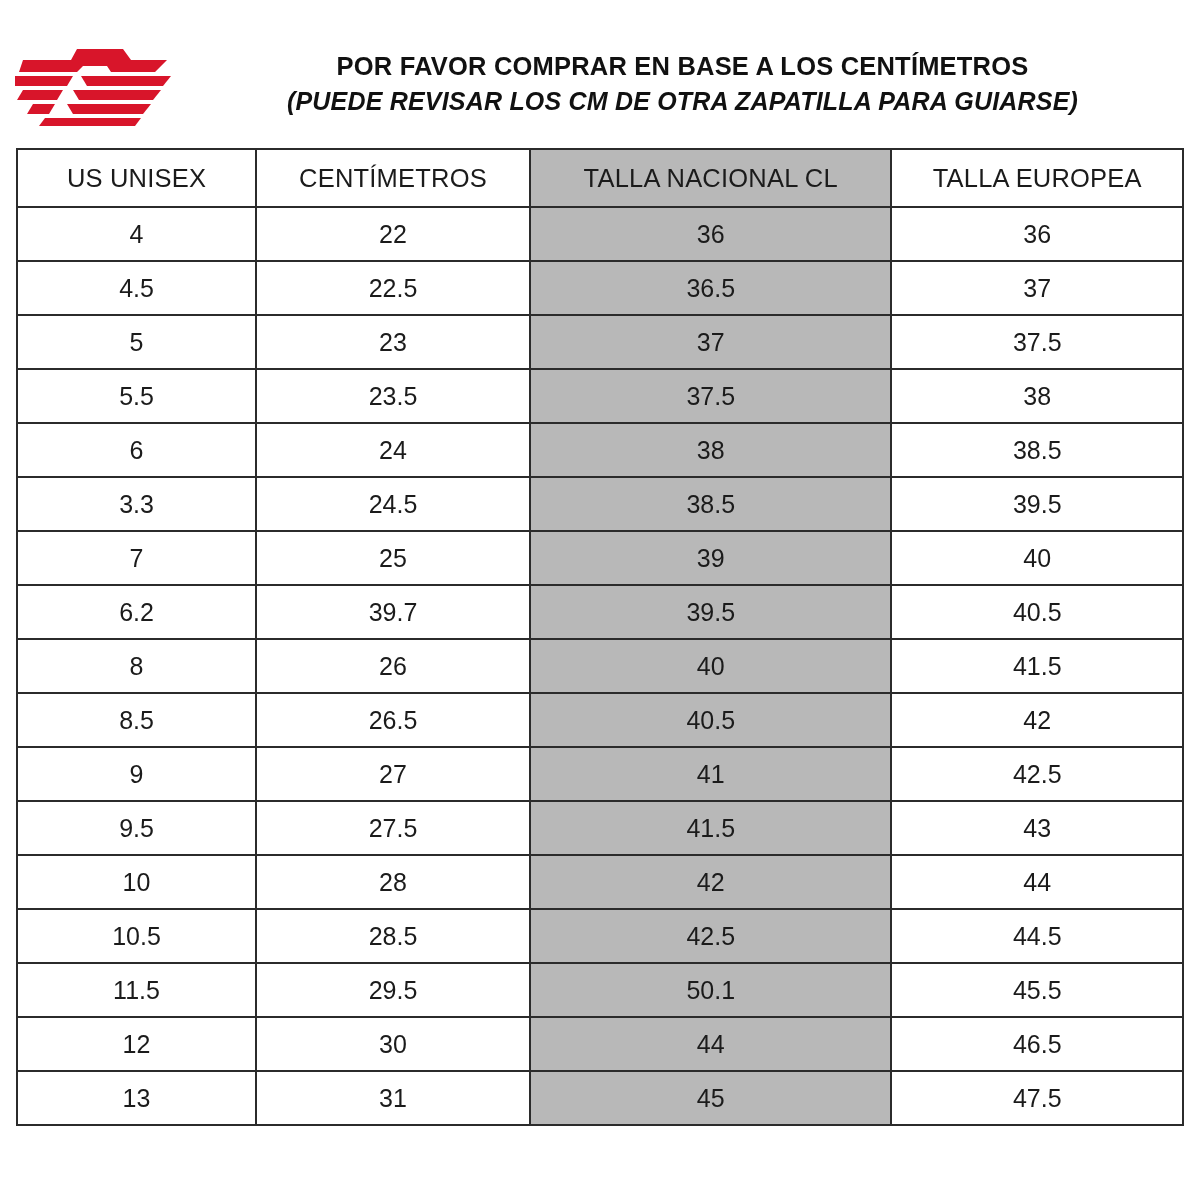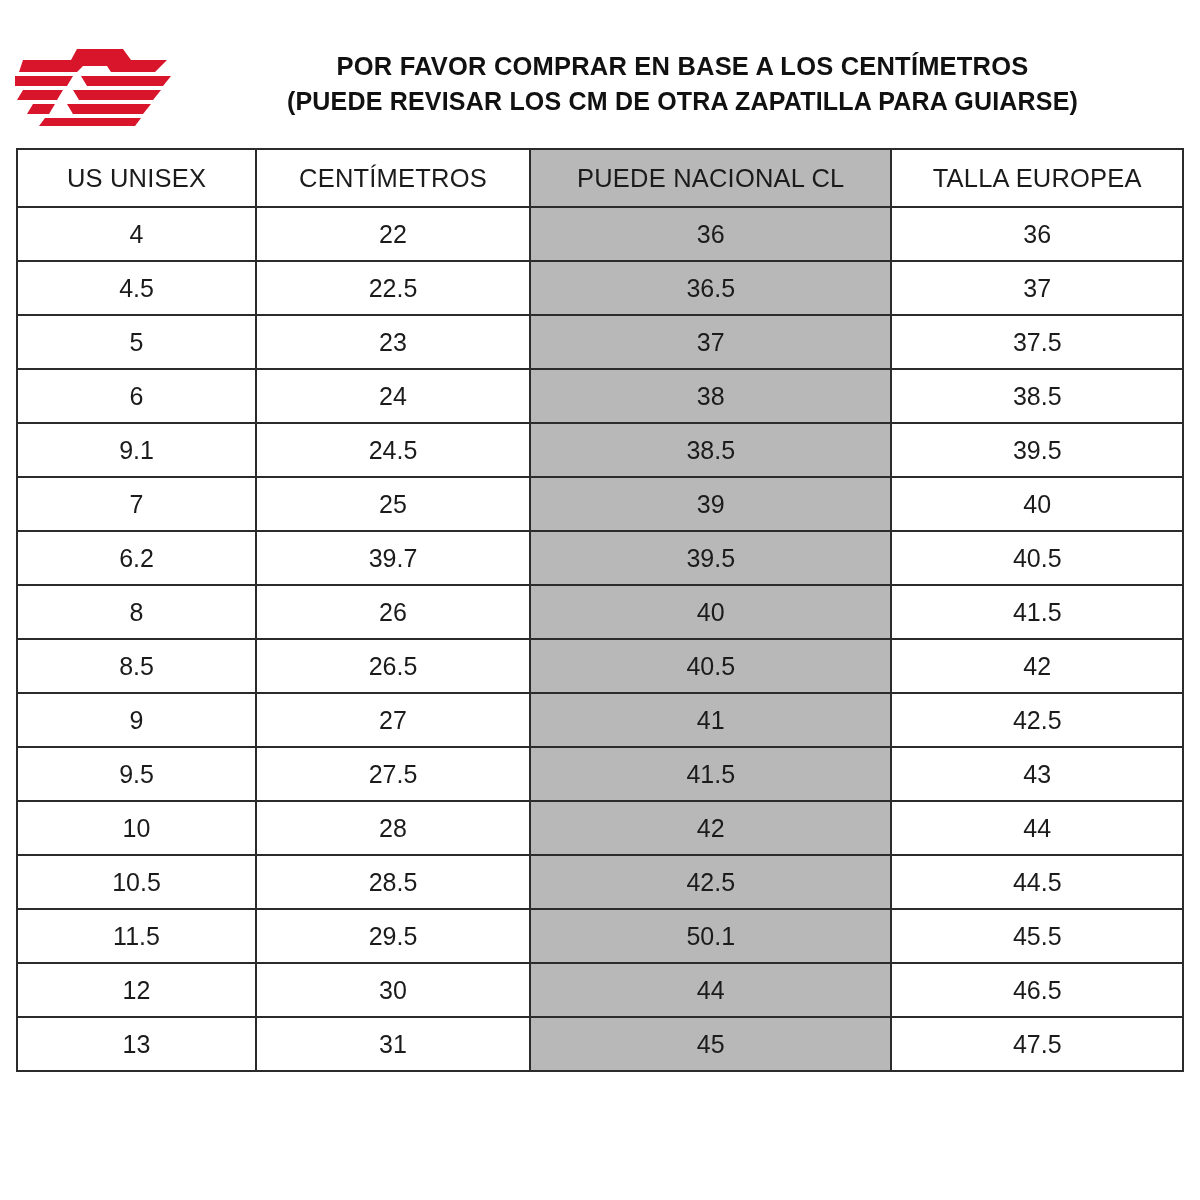--- a/index.html
+++ b/index.html
@@ -42,21 +42,21 @@
     padding-right: 10px;
   }
   .header-line {
     font-weight: bold;
     font-size: 25.5px;
     letter-spacing: 0.2px;
     line-height: 1.42;
     color: #111;
     white-space: nowrap;
   }
-  .header-line.second { font-size: 25px; }
+  .header-line.second { font-size: 25px; font-style: italic; }
 
   
   table.size-table {
     border-collapse: collapse;
     width: 1168px;
     margin: 10px 16px 0 16px;
     table-layout: fixed;
   }
   table.size-table th,
   table.size-table td {
@@ -110,21 +110,21 @@
     <colgroup>
       <col class="c1">
         <col class="c2">
         <col class="c3">
         <col class="c4">
     </colgroup>
     <thead>
       <tr>
         <th>US UNISEX</th>
         <th>CENTÍMETROS</th>
-        <th class="shaded">PUEDE NACIONAL CL</th>
+        <th class="shaded">TALLA NACIONAL CL</th>
         <th>TALLA EUROPEA</th>
       </tr>
     </thead>
     <tbody id="table-body">
         <tr>
           <td>4</td>
           <td>22</td>
           <td class="shaded">36</td>
           <td>36</td>
         </tr>
@@ -134,27 +134,33 @@
           <td class="shaded">36.5</td>
           <td>37</td>
         </tr>
         <tr>
           <td>5</td>
           <td>23</td>
           <td class="shaded">37</td>
           <td>37.5</td>
         </tr>
         <tr>
+          <td>5.5</td>
+          <td>23.5</td>
+          <td class="shaded">37.5</td>
+          <td>38</td>
+        </tr>
+        <tr>
           <td>6</td>
           <td>24</td>
           <td class="shaded">38</td>
           <td>38.5</td>
         </tr>
         <tr>
-          <td>9.1</td>
+          <td>3.3</td>
           <td>24.5</td>
           <td class="shaded">38.5</td>
           <td>39.5</td>
         </tr>
         <tr>
           <td>7</td>
           <td>25</td>
           <td class="shaded">39</td>
           <td>40</td>
         </tr>

